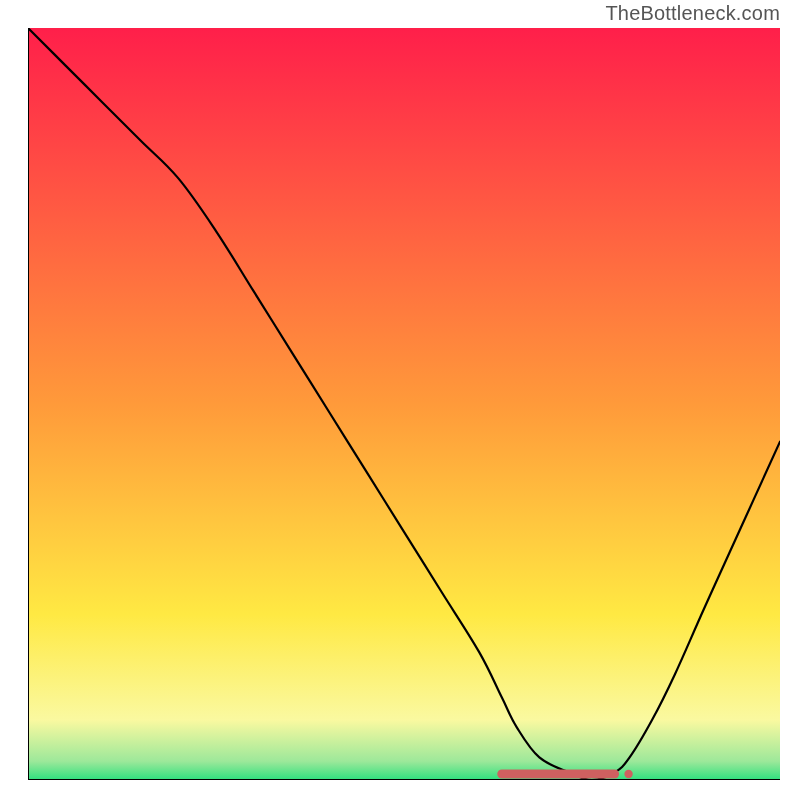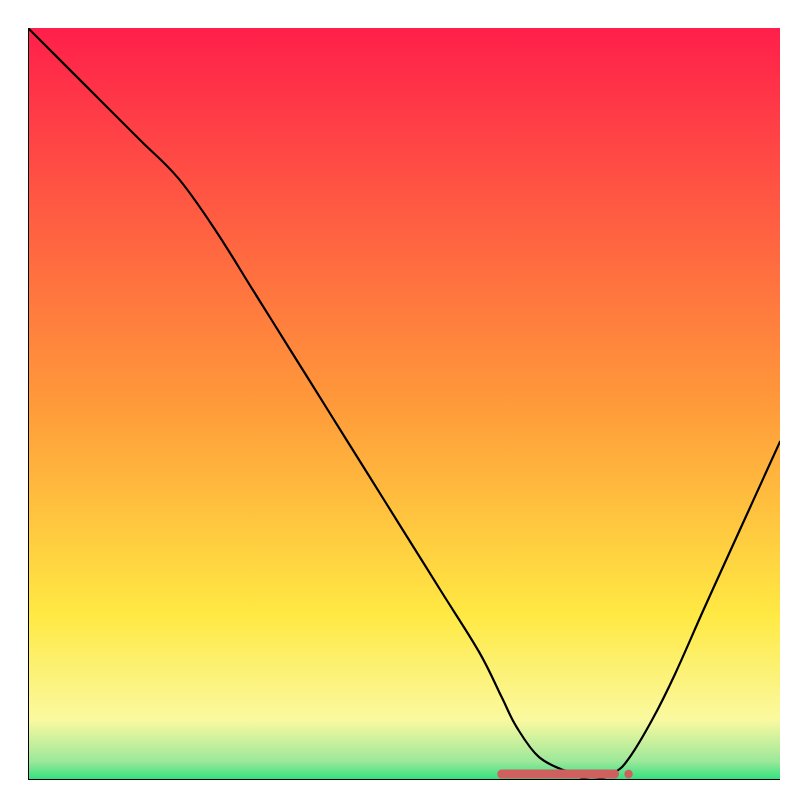--- a/index.html
+++ b/index.html
@@ -32,20 +32,21 @@
     font-weight: 500;
     color: #555555;
     letter-spacing: 0.2px;
   }
 </style>
 </head>
 <body>
 
 <div class="stage">
 
+  <div class="attribution">TheBottleneck.com</div>
 
   <div class="plot-area">
     <svg id="chart-svg" width="752" height="752" viewBox="0 0 752 752" preserveAspectRatio="none">
       <defs>
         <linearGradient id="bg-grad" x1="0" y1="0" x2="0" y2="1">
           <stop id="g0" offset="0%" stop-color="#ff1f4a"></stop>
           <stop id="g1" offset="50%" stop-color="#ff9a3a"></stop>
           <stop id="g2" offset="78%" stop-color="#ffe943"></stop>
           <stop id="g3" offset="92%" stop-color="#faf9a0"></stop>
           <stop id="g4" offset="97.5%" stop-color="#9de89a"></stop>

